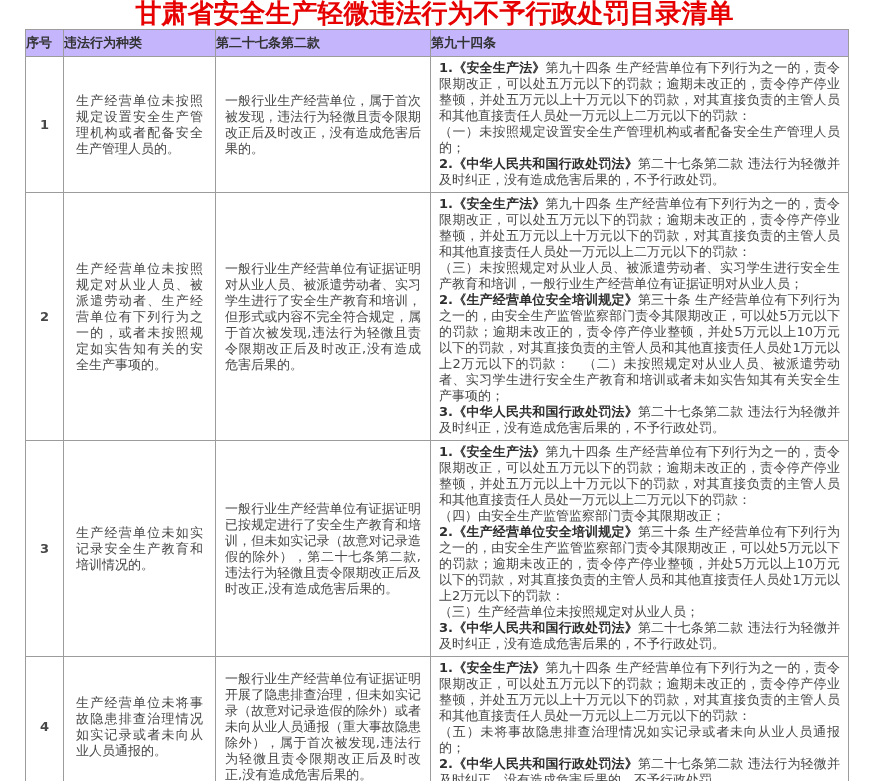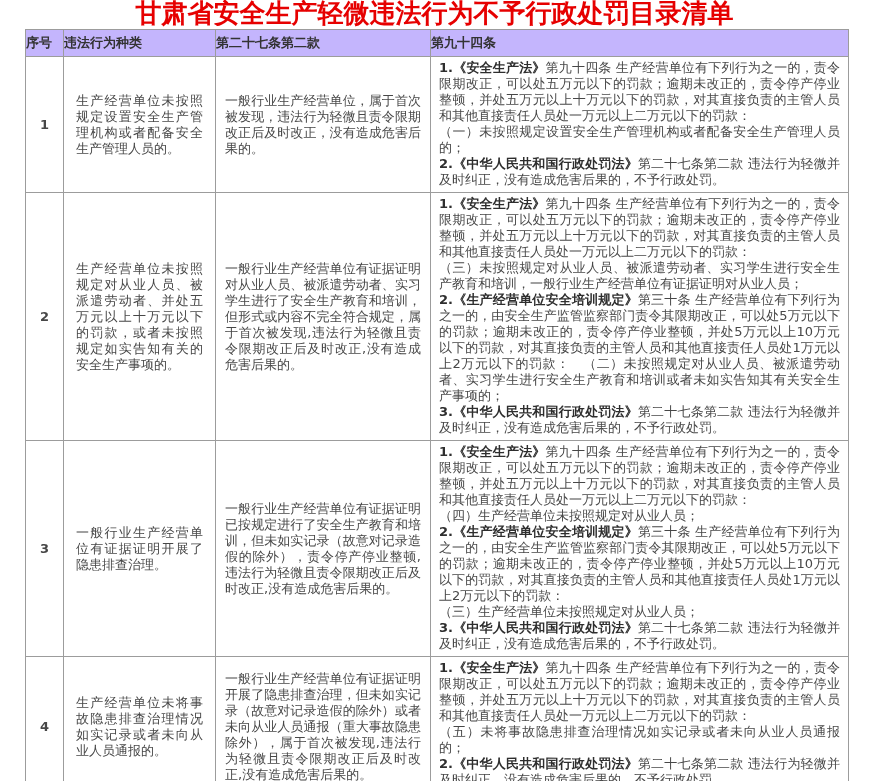--- a/index.html
+++ b/index.html
@@ -108,37 +108,37 @@
     <td class="c-cond">一般行业生产经营单位，属于首次被发现，违法行为轻微且责令限期改正后及时改正，没有造成危害后果的。</td>
     <td class="c-basis">
             <div class="para"><span class="bold">1.《安全生产法》</span><span>第九十四条 生产经营单位有下列行为之一的，责令限期改正，可以处五万元以下的罚款；逾期未改正的，责令停产停业整顿，并处五万元以上十万元以下的罚款，对其直接负责的主管人员和其他直接责任人员处一万元以上二万元以下的罚款：</span></div>
             <div class="para"><span>（一）未按照规定设置安全生产管理机构或者配备安全生产管理人员的；</span></div>
             <div class="para"><span class="bold">2.《中华人民共和国行政处罚法》</span><span>第二十七条第二款 违法行为轻微并及时纠正，没有造成危害后果的，不予行政处罚。</span></div>
           </td>
   </tr>
 
   <tr>
     <td class="c-num">2</td>
-    <td class="c-vio">生产经营单位未按照规定对从业人员、被派遣劳动者、并处五万元以上十万元以下的罚款，或者未按照规定如实告知有关的安全生产事项的。</td>
+    <td class="c-vio">生产经营单位未按照规定对从业人员、被派遣劳动者、生产经营单位有下列行为之一的，或者未按照规定如实告知有关的安全生产事项的。</td>
     <td class="c-cond">一般行业生产经营单位有证据证明对从业人员、被派遣劳动者、实习学生进行了安全生产教育和培训，但形式或内容不完全符合规定，属于首次被发现,违法行为轻微且责令限期改正后及时改正,没有造成危害后果的。</td>
     <td class="c-basis">
             <div class="para"><span class="bold">1.《安全生产法》</span><span>第九十四条 生产经营单位有下列行为之一的，责令限期改正，可以处五万元以下的罚款；逾期未改正的，责令停产停业整顿，并处五万元以上十万元以下的罚款，对其直接负责的主管人员和其他直接责任人员处一万元以上二万元以下的罚款：</span></div>
             <div class="para"><span>（三）未按照规定对从业人员、被派遣劳动者、实习学生进行安全生产教育和培训，一般行业生产经营单位有证据证明对从业人员；</span></div>
             <div class="para"><span class="bold">2.《生产经营单位安全培训规定》</span><span>第三十条 生产经营单位有下列行为之一的，由安全生产监管监察部门责令其限期改正，可以处5万元以下的罚款；逾期未改正的，责令停产停业整顿，并处5万元以上10万元以下的罚款，对其直接负责的主管人员和其他直接责任人员处1万元以上2万元以下的罚款：　（二）未按照规定对从业人员、被派遣劳动者、实习学生进行安全生产教育和培训或者未如实告知其有关安全生产事项的；</span></div>
             <div class="para"><span class="bold">3.《中华人民共和国行政处罚法》</span><span>第二十七条第二款 违法行为轻微并及时纠正，没有造成危害后果的，不予行政处罚。</span></div>
           </td>
   </tr>
 
   <tr>
     <td class="c-num">3</td>
-    <td class="c-vio">一般行业生产经营单位有证据证明开展了隐患排查治理。</td>
-    <td class="c-cond">一般行业生产经营单位有证据证明已按规定进行了安全生产教育和培训，但未如实记录（故意对记录造假的除外），责令停产停业整顿,违法行为轻微且责令限期改正后及时改正,没有造成危害后果的。</td>
+    <td class="c-vio">生产经营单位未如实记录安全生产教育和培训情况的。</td>
+    <td class="c-cond">一般行业生产经营单位有证据证明已按规定进行了安全生产教育和培训，但未如实记录（故意对记录造假的除外），第二十七条第二款,违法行为轻微且责令限期改正后及时改正,没有造成危害后果的。</td>
     <td class="c-basis">
             <div class="para"><span class="bold">1.《安全生产法》</span><span>第九十四条 生产经营单位有下列行为之一的，责令限期改正，可以处五万元以下的罚款；逾期未改正的，责令停产停业整顿，并处五万元以上十万元以下的罚款，对其直接负责的主管人员和其他直接责任人员处一万元以上二万元以下的罚款：</span></div>
-            <div class="para"><span>（四）生产经营单位未按照规定对从业人员；</span></div>
+            <div class="para"><span>（四）由安全生产监管监察部门责令其限期改正；</span></div>
             <div class="para"><span class="bold">2.《生产经营单位安全培训规定》</span><span>第三十条 生产经营单位有下列行为之一的，由安全生产监管监察部门责令其限期改正，可以处5万元以下的罚款；逾期未改正的，责令停产停业整顿，并处5万元以上10万元以下的罚款，对其直接负责的主管人员和其他直接责任人员处1万元以上2万元以下的罚款：</span></div>
             <div class="para"><span>（三）生产经营单位未按照规定对从业人员；</span></div>
             <div class="para"><span class="bold">3.《中华人民共和国行政处罚法》</span><span>第二十七条第二款 违法行为轻微并及时纠正，没有造成危害后果的，不予行政处罚。</span></div>
           </td>
   </tr>
 
   <tr>
     <td class="c-num">4</td>
     <td class="c-vio">生产经营单位未将事故隐患排查治理情况如实记录或者未向从业人员通报的。</td>
     <td class="c-cond">一般行业生产经营单位有证据证明开展了隐患排查治理，但未如实记录（故意对记录造假的除外）或者未向从业人员通报（重大事故隐患除外），属于首次被发现,违法行为轻微且责令限期改正后及时改正,没有造成危害后果的。</td>

